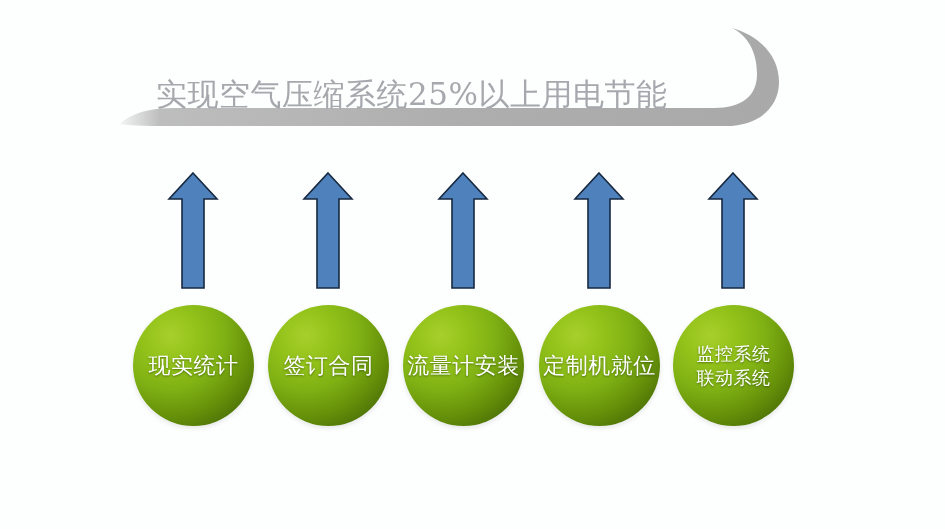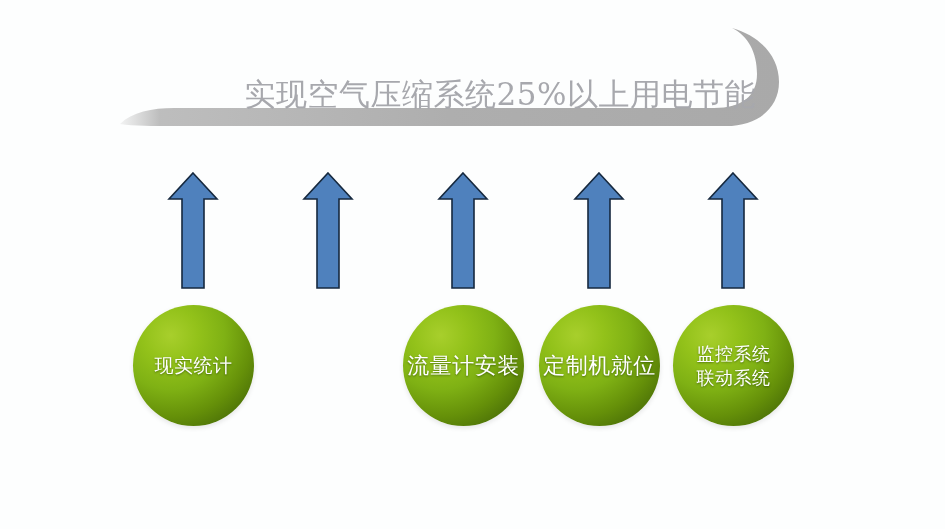--- a/index.html
+++ b/index.html
@@ -20,21 +20,20 @@
     background: #fdfefe;
   }
 
   
   #title-banner {
     position: absolute;
     left: 118px;
     top: 26px;
     width: 672px;
     height: 112px;
-    text-align: right;
   }
   #banner-swoosh {
     position: absolute;
     left: 0;
     top: 0;
     width: 672px;
     height: 112px;
   }
   #title-text {
     position: absolute;
@@ -72,21 +71,21 @@
         #4a6f07 85%,
         #3d5f05 100%);
     box-shadow: 0 2px 5px rgba(0,0,0,0.10);
     display: flex;
     align-items: center;
     justify-content: center;
     text-align: center;
   }
   .circle-label {
     font-family: "DejaVu Serif", "Liberation Serif", serif;
-    font-size: 19px;
+    font-size: 22px;
     color: #ffffff;
     line-height: 25px;
     letter-spacing: 0.5px;
     text-shadow: 0 1px 2px rgba(30,55,5,0.55);
     white-space: pre-line;
     padding: 0 4px;
   }
   .circle-label.small {
     font-size: 22px;
   }
@@ -137,20 +136,23 @@
     <path d="M26,2 L50,28 L37,28 L37,117 L15,117 L15,28 L2,28 Z" fill="#4f81bd" stroke="#16293f" stroke-width="1.6"></path>
   </svg>
   <svg class="arrow" style="left:707px; top:171px;" viewBox="0 0 52 120">
     <path d="M26,2 L50,28 L37,28 L37,117 L15,117 L15,28 L2,28 Z" fill="#4f81bd" stroke="#16293f" stroke-width="1.6"></path>
   </svg>
 
   <div class="circle" style="left:133px; top:305px;">
     <span class="circle-label">现实统计</span>
   </div>
 
+  <div class="circle" style="left:268px; top:305px;">
+    <span class="circle-label">签订合同</span>
+  </div>
 
   <div class="circle" style="left:403px; top:305px;">
     <span class="circle-label small">流量计安装</span>
   </div>
 
   <div class="circle" style="left:673px; top:305px;">
     <span class="circle-label two-line">监控系统
 联动系统</span>
   </div>
 

